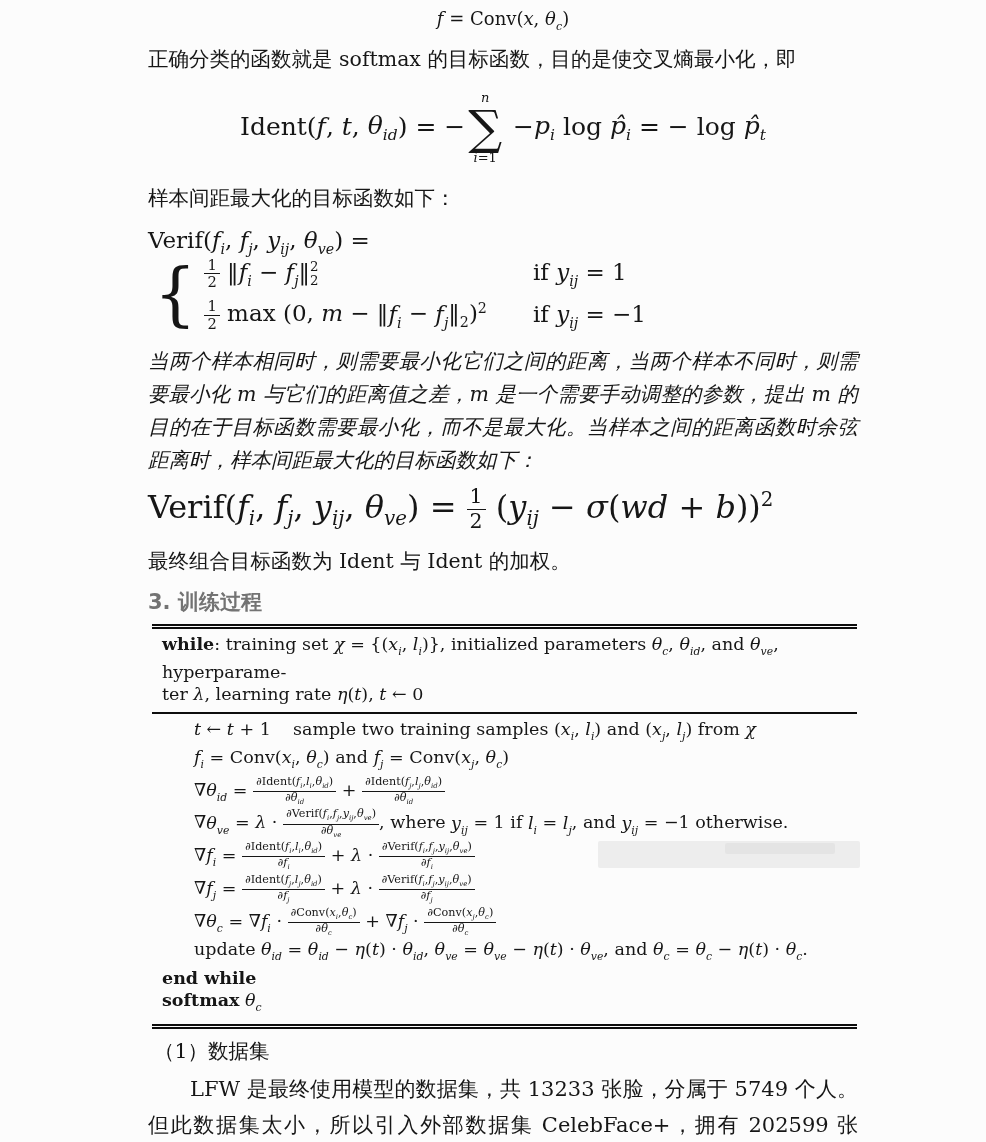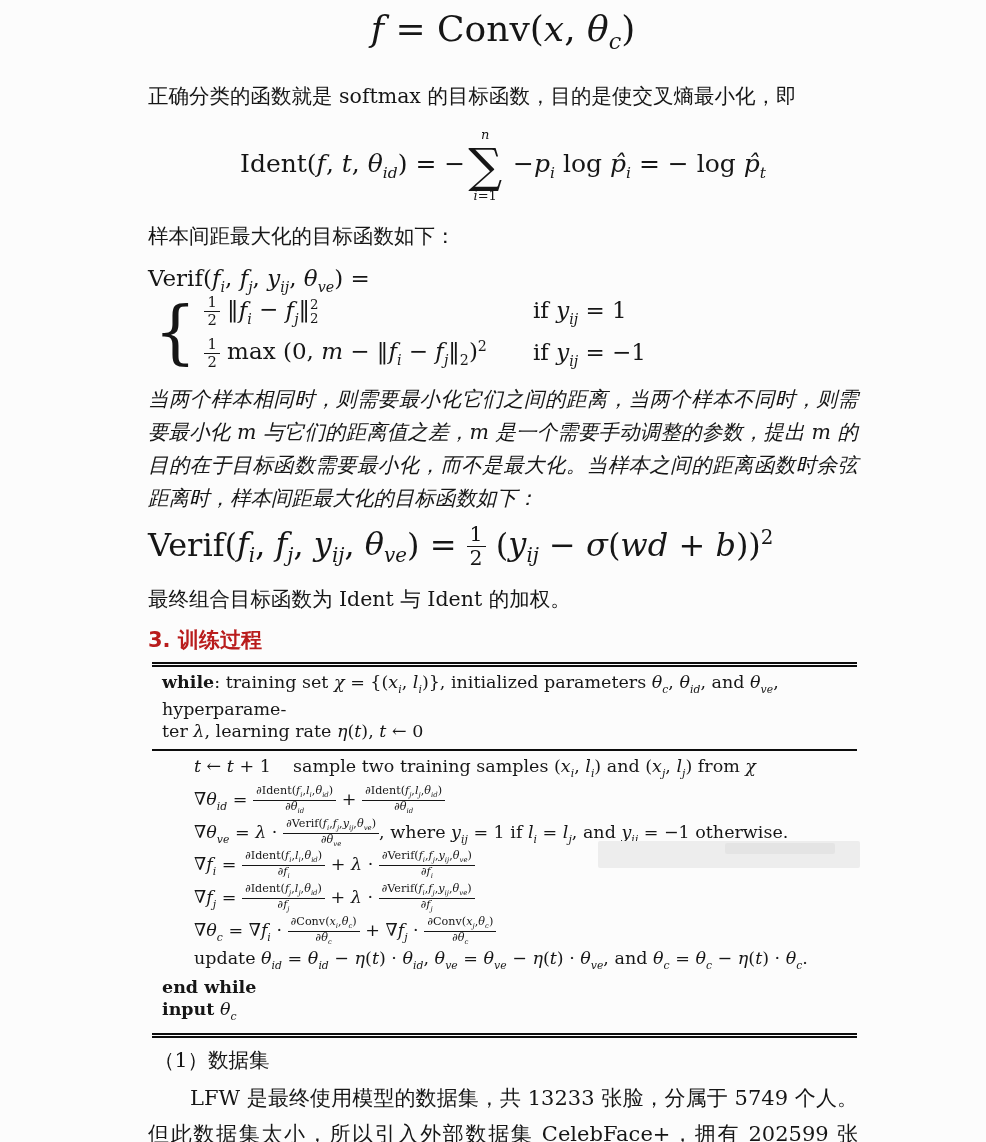--- a/index.html
+++ b/index.html
@@ -19,36 +19,36 @@
   .frac .den{padding:0 3px;}
   .bigop{display:inline-flex;flex-direction:column;align-items:center;vertical-align:middle;
          line-height:1;margin:0 3px;}
   .bigop .op{font-size:1.9em;line-height:0.95;}
   .bigop .lim{font-size:0.52em;line-height:1.2;}
   .stk{display:inline-flex;flex-direction:column;align-items:center;font-size:0.58em;
        line-height:1.05;vertical-align:middle;}
   sub,sup{font-size:0.62em;}
 
   
-  .f-conv{font-size:36px;margin:2px 0 0 0;}
+  .f-conv{font-size:18px;margin:2px 0 0 0;}
   .p-body{font-size:20.5px;line-height:33px;text-align:justify;margin:0;}
-  .mt-p1{margin-top:26px;}
+  .mt-p1{margin-top:10px;}
   .f-ident{font-size:25px;margin-top:14px;}
   .mt-p2{margin-top:16px;}
   .f-cases{font-size:23px;margin-top:12px;}
   .cases{display:inline-flex;align-items:center;margin-left:6px;}
   .brace{font-size:2.9em;font-weight:400;line-height:1;transform:scaleY(1.05);display:inline-block;margin-right:8px;}
   .cases-grid{display:grid;grid-template-columns:max-content max-content;column-gap:46px;row-gap:7px;align-items:center;}
   .mt-p3{margin-top:12px;font-style:italic;}
   .f-cosine{font-size:32px;margin-top:8px;}
   .mt-p4{margin-top:12px;}
 
   
   .sec-heading{font-family:"DejaVu Sans","Liberation Sans",sans-serif;font-weight:bold;
-               font-size:21px;margin:10px 0 0 0;color:#b91c1c;}
+               font-size:21px;margin:10px 0 0 0;color:#737373;}
   .sub-heading{font-size:20.5px;margin:8px 0 0 6px;}
 
   
   .algo{border-top:5px double #0d0d0d;border-bottom:5px double #0d0d0d;margin-top:8px;
         font-size:17.5px;margin-left:4px;margin-right:1px;}
   .algo-head{padding:4px 8px 6px 10px;border-bottom:2px solid #0d0d0d;}
   .algo-head .algo-line{line-height:21px;}
   .algo-body{padding:4px 8px 6px 10px;}
   .algo-line{white-space:pre-wrap;line-height:21px;margin:1px 0;}
   .algo-line.ind1{padding-left:32px;}
@@ -113,28 +113,29 @@
 
     <h3 class="sec-heading">3. 训练过程</h3>
 
     <div class="algo">
       <div class="algo-head">
         <div class="algo-line"><b>while</b>: training set <i>χ</i> = {(<i>x<sub>i</sub></i>, <i>l<sub>i</sub></i>)}, initialized parameters <i>θ<sub>c</sub></i>, <i>θ<sub>id</sub></i>, and <i>θ<sub>ve</sub></i>, hyperparame-</div>
         <div class="algo-line">ter <i>λ</i>, learning rate <i>η</i>(<i>t</i>), <i>t</i> ← 0</div>
       </div>
       <div class="algo-body" id="algo-body">
           <div class="algo-line ind1"><i>t</i> ← <i>t</i> + 1    sample two training samples (<i>x<sub>i</sub></i>, <i>l<sub>i</sub></i>) and (<i>x<sub>j</sub></i>, <i>l<sub>j</sub></i>) from <i>χ</i></div>
+          <div class="algo-line ind1"><i>f<sub>i</sub></i> = Conv(<i>x<sub>i</sub></i>, <i>θ<sub>c</sub></i>) and <i>f<sub>j</sub></i> = Conv(<i>x<sub>j</sub></i>, <i>θ<sub>c</sub></i>)</div>
           <div class="algo-line ind1">∇<i>θ<sub>id</sub></i> = <span class="frac"><span class="num">∂Ident(<i>f<sub>i</sub></i>,<i>l<sub>i</sub></i>,<i>θ<sub>id</sub></i>)</span><span class="den">∂<i>θ<sub>id</sub></i></span></span> + <span class="frac"><span class="num">∂Ident(<i>f<sub>j</sub></i>,<i>l<sub>j</sub></i>,<i>θ<sub>id</sub></i>)</span><span class="den">∂<i>θ<sub>id</sub></i></span></span></div>
           <div class="algo-line ind1">∇<i>θ<sub>ve</sub></i> = <i>λ</i> · <span class="frac"><span class="num">∂Verif(<i>f<sub>i</sub></i>,<i>f<sub>j</sub></i>,<i>y<sub>ij</sub></i>,<i>θ<sub>ve</sub></i>)</span><span class="den">∂<i>θ<sub>ve</sub></i></span></span>, where <i>y<sub>ij</sub></i> = 1 if <i>l<sub>i</sub></i> = <i>l<sub>j</sub></i>, and <i>y<sub>ij</sub></i> = −1 otherwise.</div>
           <div class="algo-line ind1">∇<i>f<sub>i</sub></i> = <span class="frac"><span class="num">∂Ident(<i>f<sub>i</sub></i>,<i>l<sub>i</sub></i>,<i>θ<sub>id</sub></i>)</span><span class="den">∂<i>f<sub>i</sub></i></span></span> + <i>λ</i> · <span class="frac"><span class="num">∂Verif(<i>f<sub>i</sub></i>,<i>f<sub>j</sub></i>,<i>y<sub>ij</sub></i>,<i>θ<sub>ve</sub></i>)</span><span class="den">∂<i>f<sub>i</sub></i></span></span></div>
           <div class="algo-line ind1">∇<i>f<sub>j</sub></i> = <span class="frac"><span class="num">∂Ident(<i>f<sub>j</sub></i>,<i>l<sub>j</sub></i>,<i>θ<sub>id</sub></i>)</span><span class="den">∂<i>f<sub>j</sub></i></span></span> + <i>λ</i> · <span class="frac"><span class="num">∂Verif(<i>f<sub>i</sub></i>,<i>f<sub>j</sub></i>,<i>y<sub>ij</sub></i>,<i>θ<sub>ve</sub></i>)</span><span class="den">∂<i>f<sub>j</sub></i></span></span></div>
           <div class="algo-line ind1">∇<i>θ<sub>c</sub></i> = ∇<i>f<sub>i</sub></i> · <span class="frac"><span class="num">∂Conv(<i>x<sub>i</sub></i>,<i>θ<sub>c</sub></i>)</span><span class="den">∂<i>θ<sub>c</sub></i></span></span> + ∇<i>f<sub>j</sub></i> · <span class="frac"><span class="num">∂Conv(<i>x<sub>j</sub></i>,<i>θ<sub>c</sub></i>)</span><span class="den">∂<i>θ<sub>c</sub></i></span></span></div>
           <div class="algo-line ind1">update <i>θ<sub>id</sub></i> = <i>θ<sub>id</sub></i> − <i>η</i>(<i>t</i>) · <i>θ<sub>id</sub></i>, <i>θ<sub>ve</sub></i> = <i>θ<sub>ve</sub></i> − <i>η</i>(<i>t</i>) · <i>θ<sub>ve</sub></i>, and <i>θ<sub>c</sub></i> = <i>θ<sub>c</sub></i> − <i>η</i>(<i>t</i>) · <i>θ<sub>c</sub></i>.</div>
           <div class="algo-line ind0"><b>end while</b></div>
-          <div class="algo-line ind0"><b>input</b> <i>θ<sub>c</sub></i></div>
+          <div class="algo-line ind0"><b>softmax</b> <i>θ<sub>c</sub></i></div>
         </div>
     </div>
 
 
     <p class="sub-heading">（1）数据集</p>
 
     <p class="p-dataset">LFW 是最终使用模型的数据集，共 13233 张脸，分属于 5749 个人。但此数据集太小，所以引入外部数据集 CelebFace+，拥有 202599 张脸，分属于 10177 个人。将 CelebFace+数据集分为 CelebFace+A 数据集和 CelebFace+B 数据集。CelebFace+A 有 8192 个人的数据，随机从 CelebFace+中选取，用于训练 DeepID2</p>
 
   </div>
 </div>

